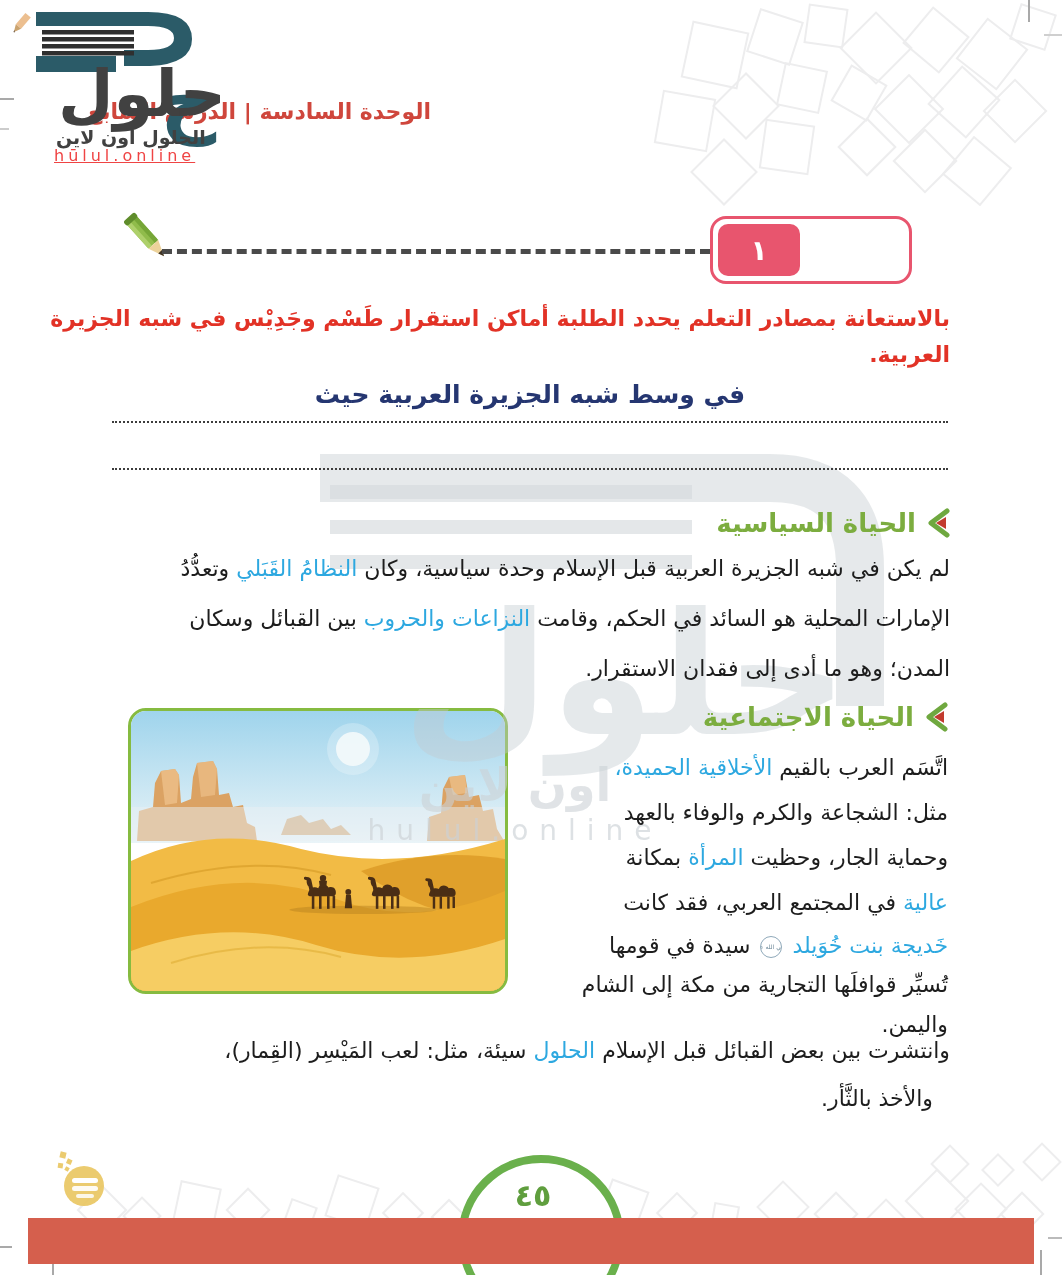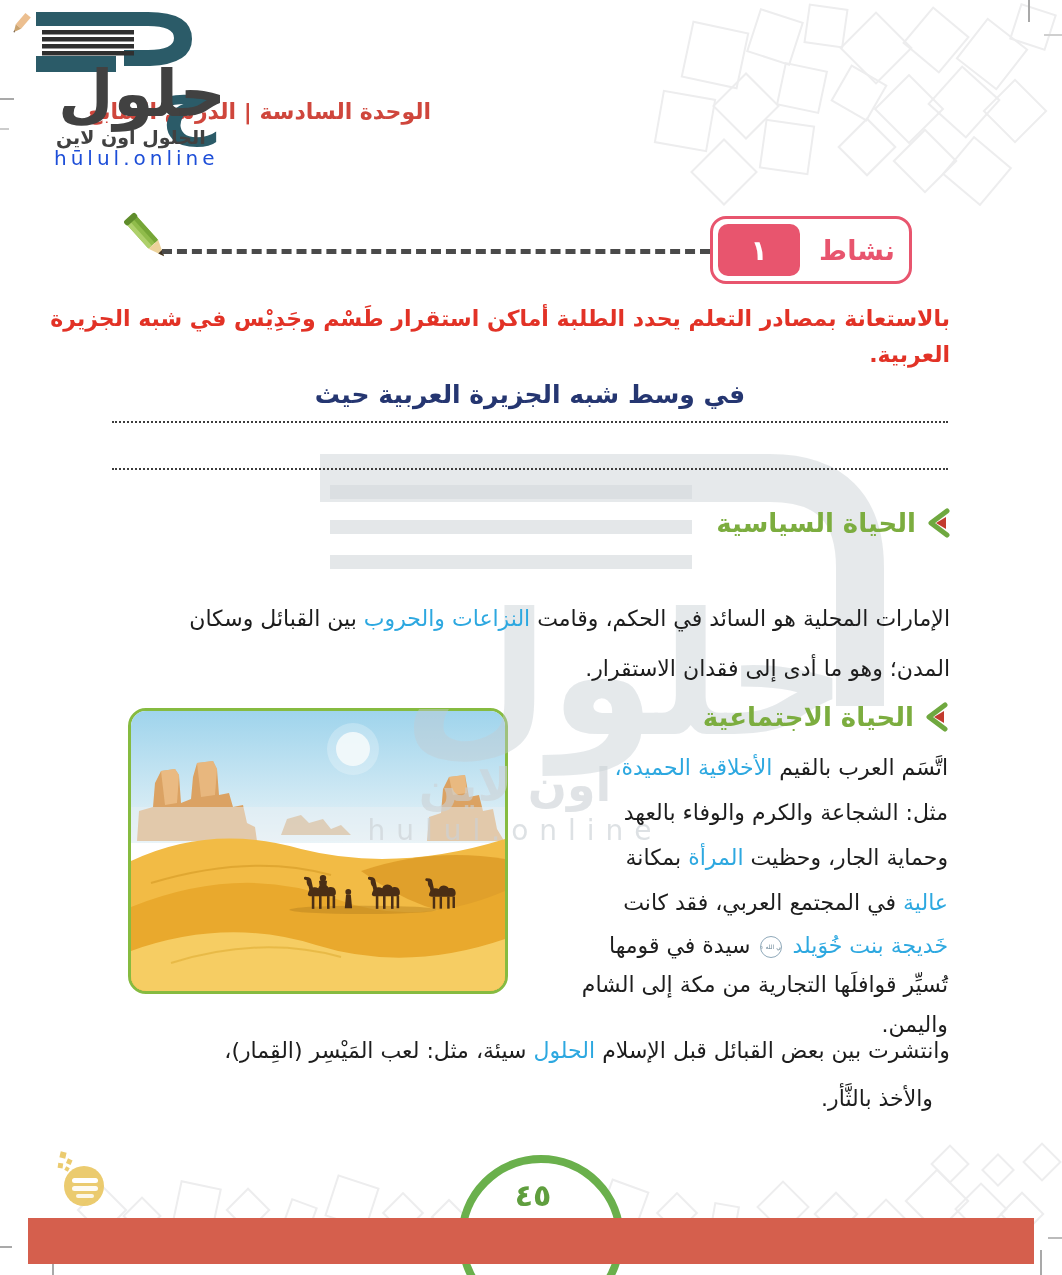--- a/index.html
+++ b/index.html
@@ -10,21 +10,21 @@
   .sq{position:absolute;border:2px solid #ededee;background:transparent;display:block;}
   
   .mark{position:absolute;background:#a9a9a9;}
   
   .lesson-title{position:absolute;left:205px;top:99px;width:226px;text-align:center;
       font-size:22px;font-weight:bold;color:#cf463c;direction:rtl;z-index:2;white-space:nowrap;}
   .logo-wrap{position:absolute;left:10px;top:4px;width:240px;height:160px;z-index:3;}
   .logo-word{position:absolute;left:48px;top:58px;font-size:64px;font-weight:bold;color:#414141;direction:rtl;line-height:1;}
   .logo-ha{position:absolute;left:150px;top:58px;font-size:78px;font-weight:bold;color:#2b5b68;direction:rtl;line-height:1;}
   .logo-tagline{position:absolute;left:46px;top:122px;font-size:19px;font-weight:bold;color:#414141;direction:rtl;white-space:nowrap;}
-  .logo-domain{position:absolute;left:44px;top:142px;font-size:20px;letter-spacing:4px;color:#1d4ed8;white-space:nowrap;}
+  .logo-domain{position:absolute;left:44px;top:142px;font-size:16px;letter-spacing:4px;color:#ef4444;white-space:nowrap;text-decoration:underline;}
   
   .badge{position:absolute;left:710px;top:216px;width:196px;height:62px;background:#fff;
          border:3px solid #e8556e;border-radius:16px;z-index:4;}
   .badge-num{position:absolute;left:5px;top:5px;bottom:5px;width:82px;background:#e8556e;border-radius:10px;
          color:#fff;display:flex;align-items:center;justify-content:center;font-size:28px;font-weight:bold;}
   .badge-label{position:absolute;left:92px;right:0;top:0;bottom:0;display:flex;align-items:center;justify-content:center;
          color:#e8556e;font-size:27px;font-weight:bold;direction:rtl;}
   .dash-line{position:absolute;left:162px;top:249px;width:548px;border-top:5px dashed #4a4a4a;z-index:4;}
   .instruction{position:absolute;left:110px;width:840px;text-align:right;direction:rtl;
          font-size:22px;font-weight:bold;color:#e23226;white-space:nowrap;z-index:4;}
@@ -124,21 +124,20 @@
       <rect x="16" y="0" width="15" height="6" rx="2.5" fill="#5f8c2b"></rect>
       <polygon points="17,37 30,37 23.5,53" fill="#ecd29b"></polygon>
       <polygon points="21,47 26,47 23.5,53" fill="#3f3324"></polygon>
     </g>
   </svg>
   <div class="dash-line"></div>
   <div class="badge">
     <span class="badge-num">
         <b>١</b>
       </span>
-    <span class="badge-label">نشاط</span>
   </div>
 
   <div class="instruction" style="top:342px">العربية.</div>
   <div class="instruction" style="top:306px">بالاستعانة بمصادر التعلم يحدد الطلبة أماكن استقرار طَسْم وجَدِيْس في شبه الجزيرة</div>
 
   <div class="answer" style="top:380px">في وسط شبه الجزيرة العربية حيث</div>
   <div class="dotline" style="top:421px"></div>
   <div class="dotline" style="top:468px"></div>
 
   <svg class="wm-band" width="620" height="270" viewBox="0 0 620 270">
@@ -150,20 +149,23 @@
   <div class="wm-word">حلول</div>
   <div class="wm-tag">اون لاين</div>
   <div class="wm-latin">hulul.online</div>
 
   <div class="sec-hdr" style="left:110px;top:508px;width:840px">
     <svg width="26" height="30" viewBox="0 0 26 30">
       <path d="M23 3 L7 15 L23 27" fill="none" stroke="#6fa83f" stroke-width="5" stroke-linecap="round" stroke-linejoin="round"></path>
       <path d="M22 9 L12 15 L22 21 Z" fill="#c23b2e"></path>
     </svg>
     <span class="sec-title">الحياة السياسية</span>
+  </div>
+  <div class="body-line" style="left:110px;top:556px;width:840px">
+    <span>لم يكن في شبه الجزيرة العربية قبل الإسلام وحدة سياسية، وكان </span><span class="kw">النظامُ القَبَلي</span><span> وتعدُّدُ</span>
   </div>
   <div class="body-line" style="left:110px;top:606px;width:840px">
     <span>الإمارات المحلية هو السائد في الحكم، وقامت </span><span class="kw">النزاعات والحروب</span><span> بين القبائل وسكان</span>
   </div>
   <div class="body-line" style="left:110px;top:656px;width:840px">
     <span>المدن؛ وهو ما أدى إلى فقدان الاستقرار.</span>
   </div>
 
   <div class="figure">
     <svg width="374" height="280" viewBox="0 0 374 280">

